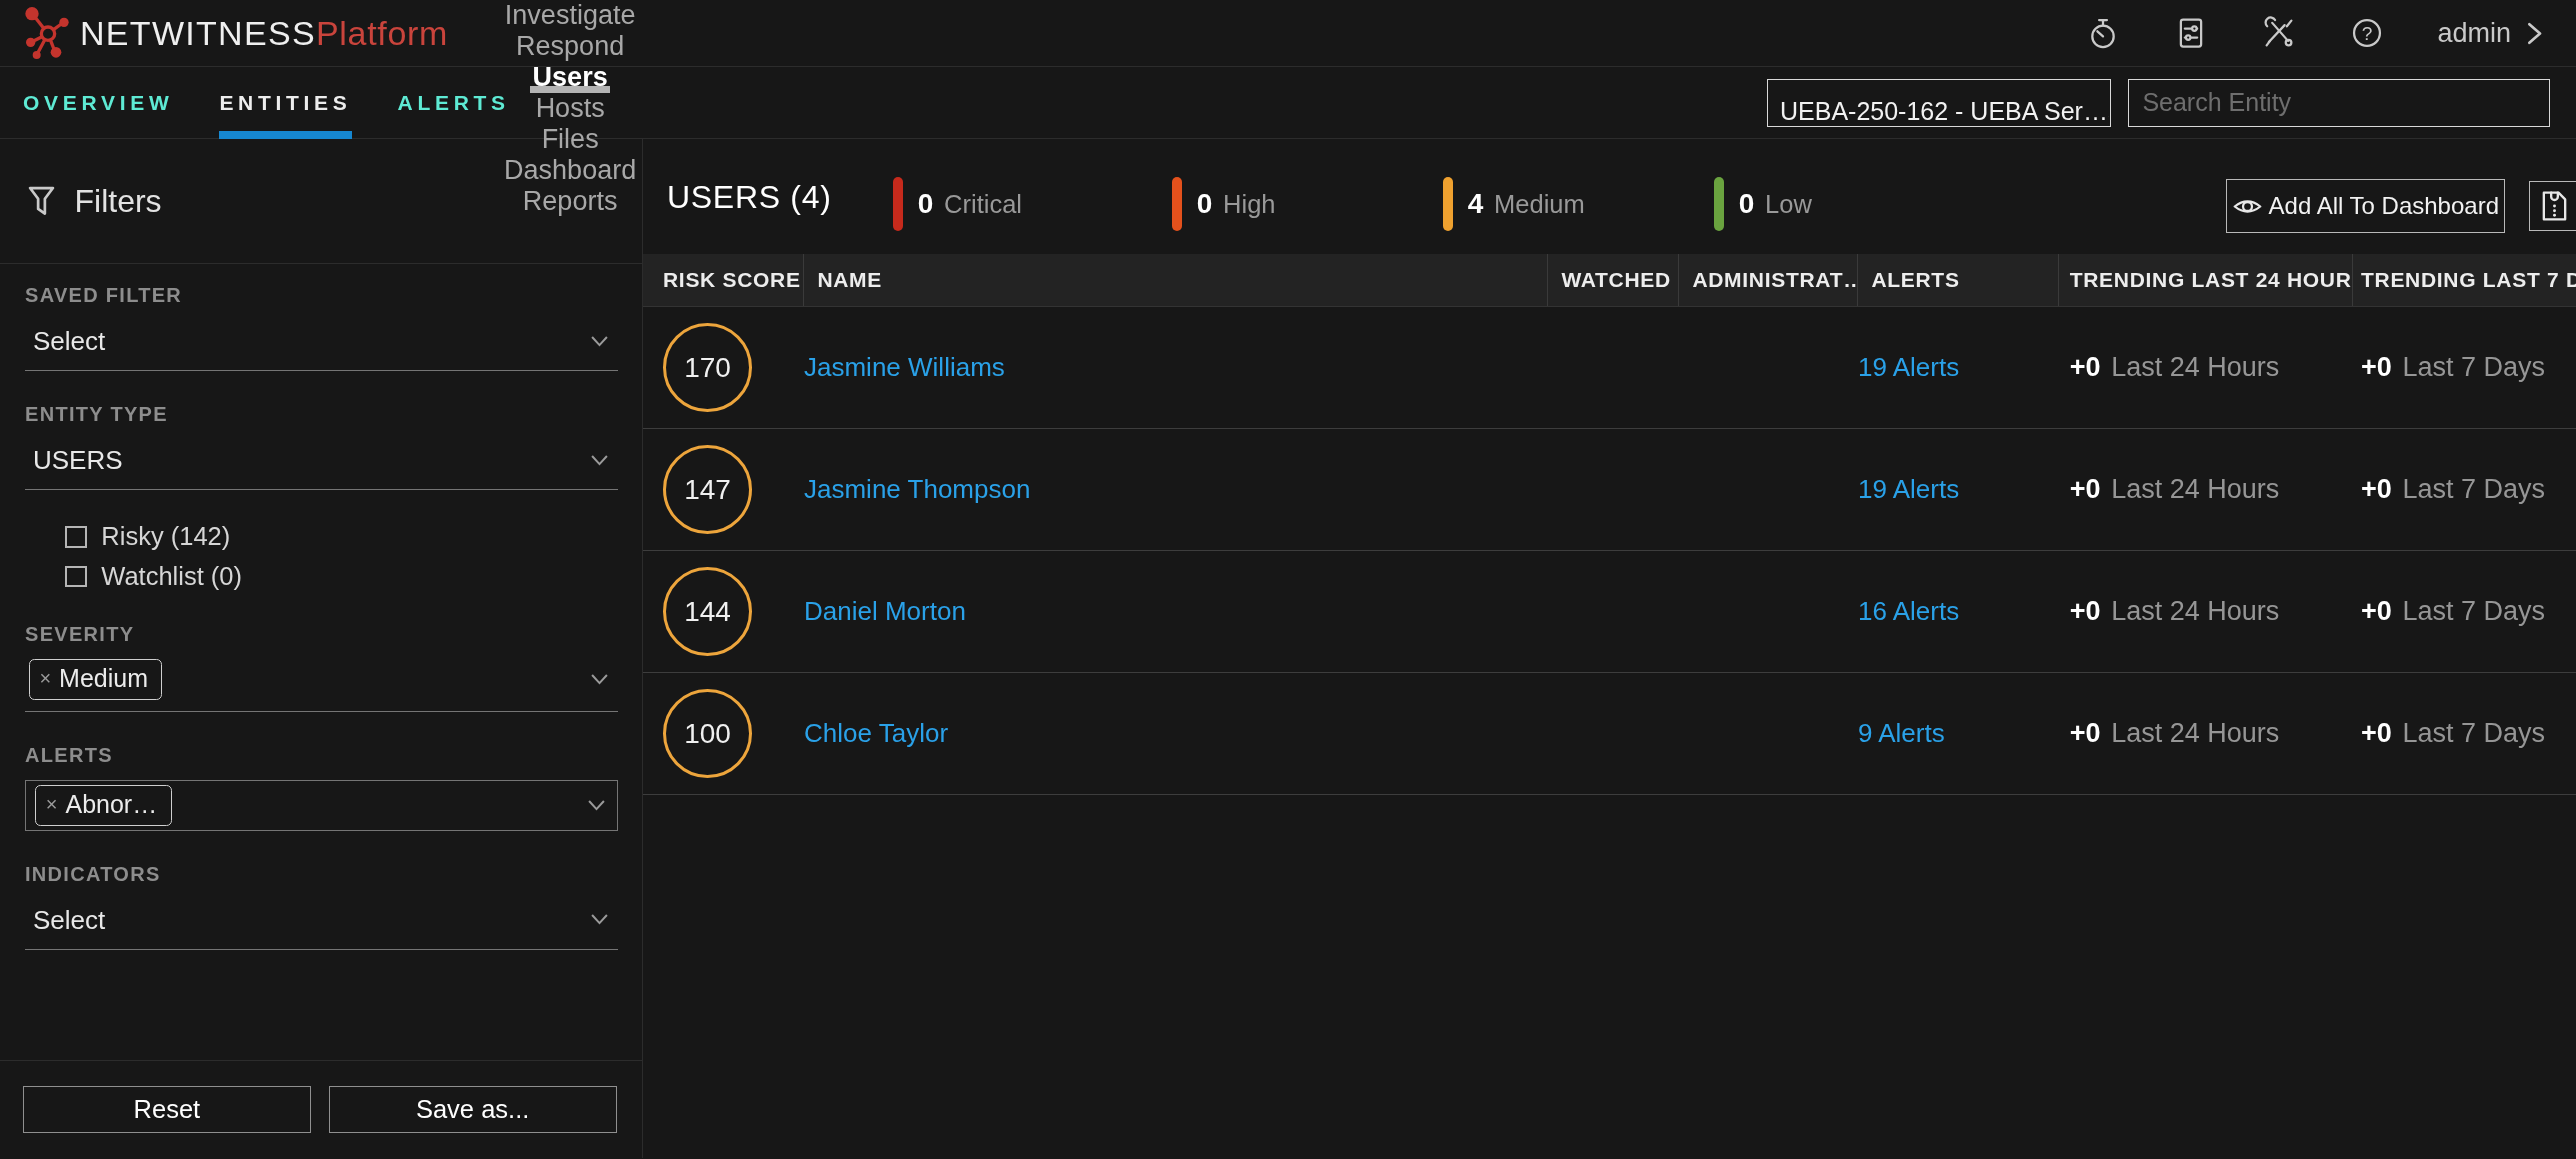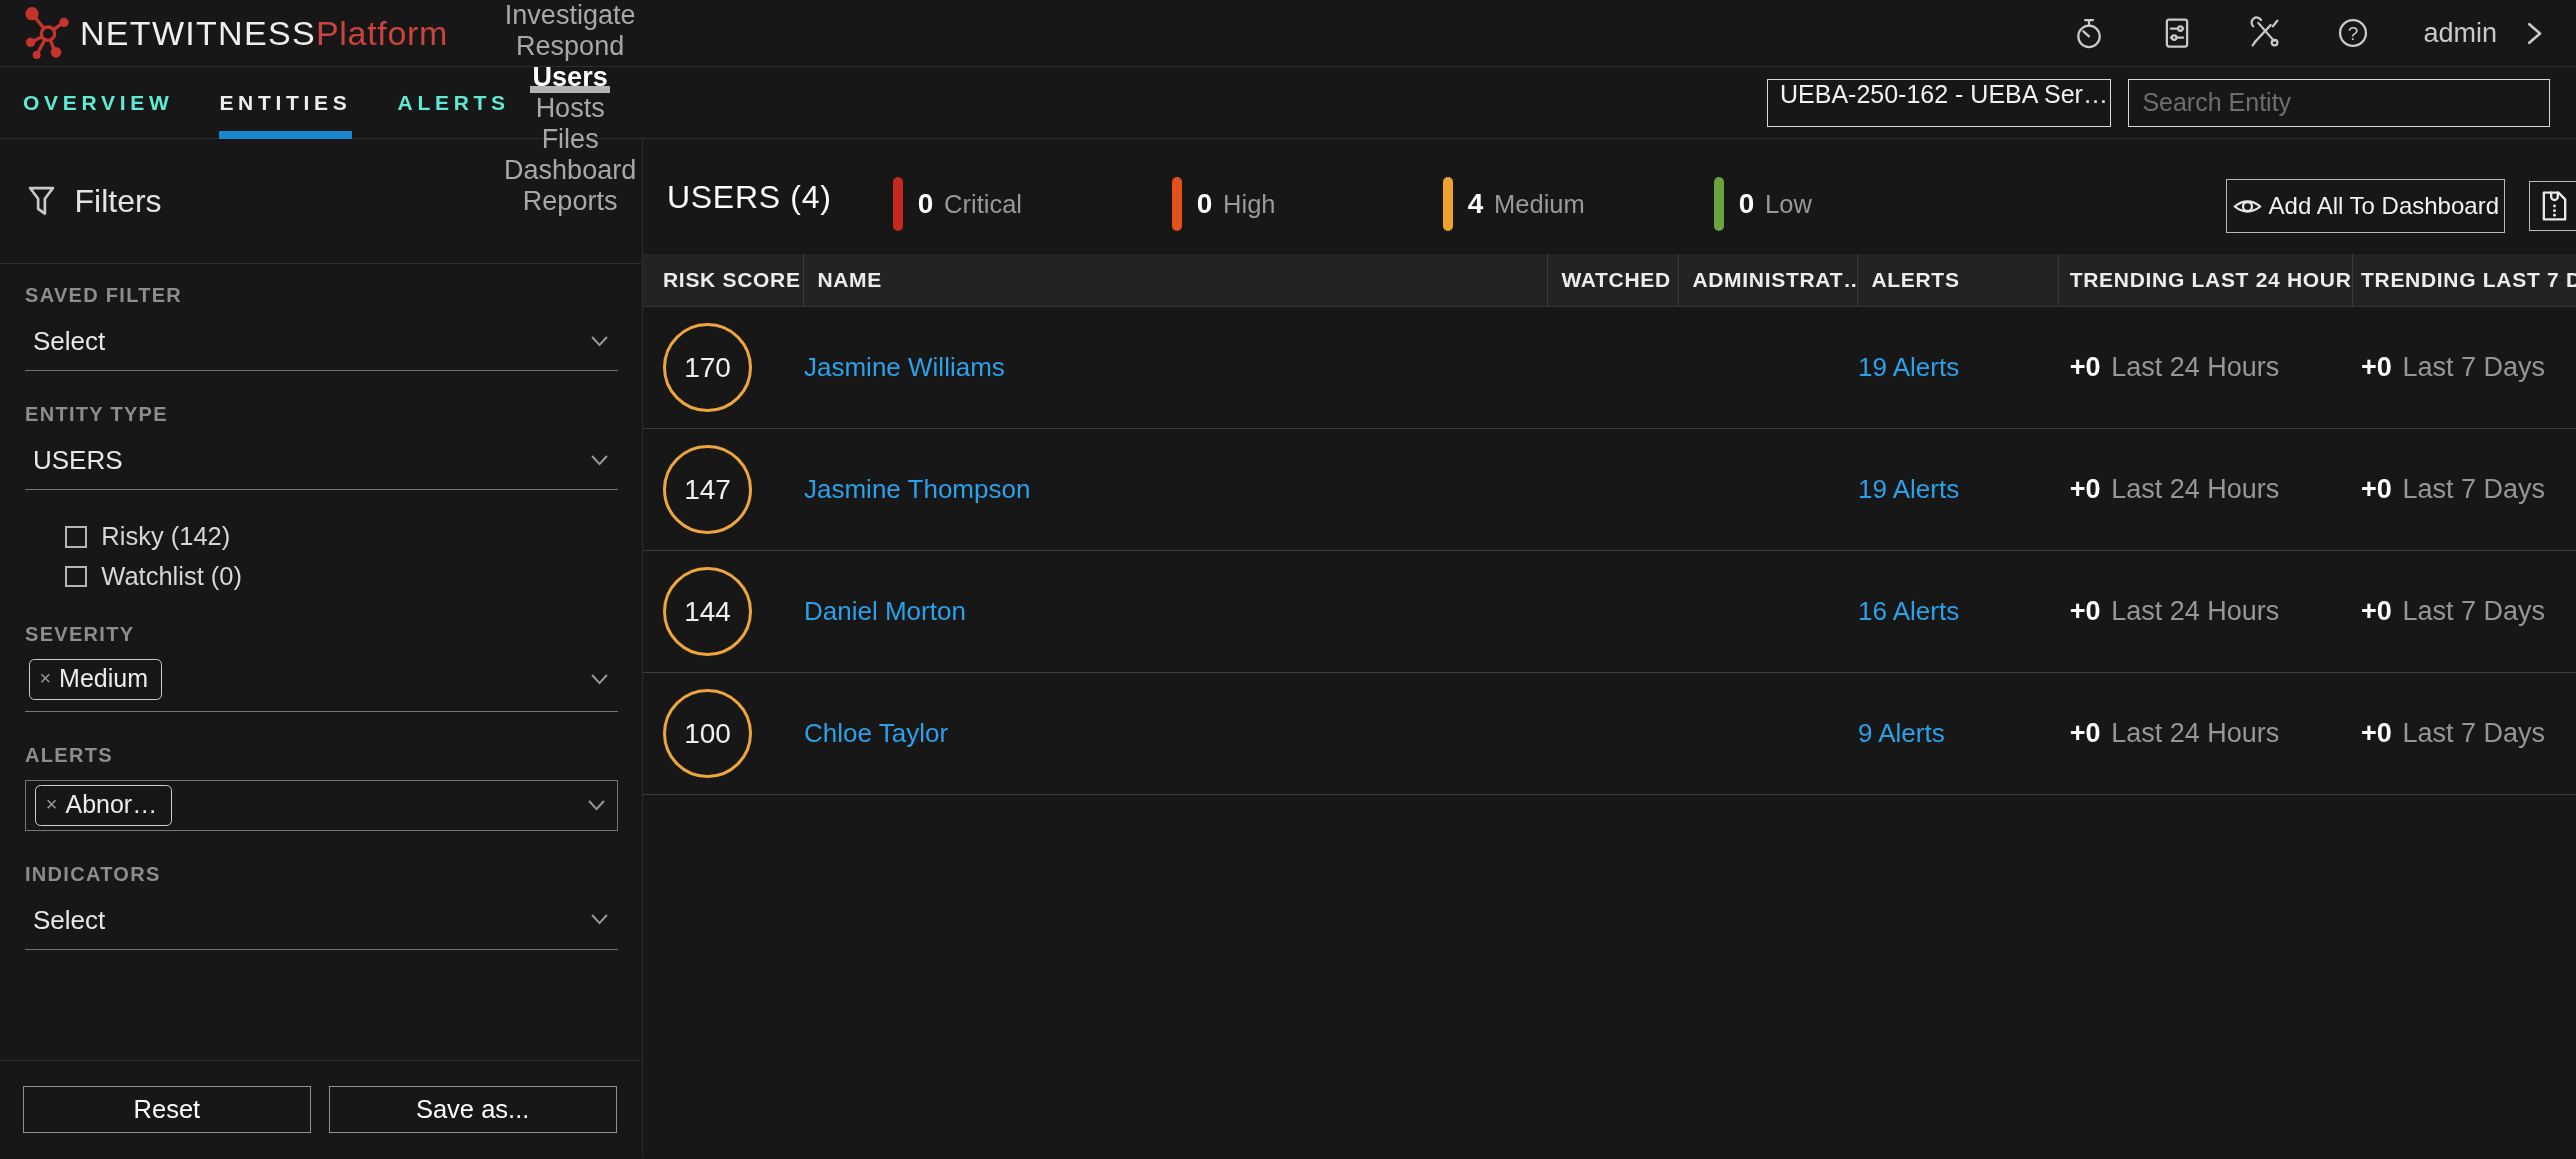--- a/index.html
+++ b/index.html
@@ -15,31 +15,31 @@
   .logo svg { width:48px; height:52px; margin-right:8px; }
   .logo-name { font-size:34px; color:#efefef; letter-spacing:1.3px; }
   .logo-suffix { font-size:34px; color:#c9443c; letter-spacing:0.7px; }
   .nav-items { display:flex; height:100%; align-items:center;flex-direction:column; }
   .nav-item { position:relative; height:100%; display:flex; align-items:center; font-size:27px; color:#a8a8a8; margin-right:56px; cursor:pointer; }
   .nav-item.active { color:#ffffff; font-weight:bold; }
   .nav-underline { position:absolute; bottom:0; left:-2.7px; right:-2.7px; height:6.7px; background:#b3b3b3; }
   .top-right { margin-left:auto; display:flex; align-items:center; gap:52px; }
   .icon-btn { display:flex; align-items:center; cursor:pointer; }
   .icon-btn svg { width:36px; height:36px; }
-  .admin { display:flex; align-items:center; gap:27px; cursor:pointer; }
+  .admin { display:flex; align-items:center; gap:13px; cursor:pointer; }
   .admin-label { font-size:27px; color:#c9c9c9; }
   .admin svg { width:20px; height:27px; }
 
   
   .sub-nav { display:flex; align-items:center; height:72px; border-bottom:1.3px solid #2c2c2c; padding-left:23px; background:#171717; }
   .tab { position:relative; height:72px; display:flex; align-items:center; font-size:21px; letter-spacing:4.7px; color:#5eead4; margin-right:46px; cursor:pointer; font-weight:bold; }
   .tab.active { color:#ededed; }
   .tab-underline { position:absolute; bottom:0; left:0; right:0; height:8px; background:#1687d0; }
   .subnav-right { margin-left:auto; display:flex; align-items:center; margin-right:26px; gap:17px; }
-  .service-select { width:344px; height:48px; border:1.3px solid #d9d9d9; display:flex; align-items:flex-start; justify-content:space-between; padding:0 1px 0 12px; cursor:pointer; background:#171717; }
+  .service-select { width:344px; height:48px; border:1.3px solid #d9d9d9; display:flex; align-items:flex-end; justify-content:space-between; padding:0 1px 0 12px; cursor:pointer; background:#171717; }
   .service-select .val { font-size:25px; color:#f2f2f2; white-space:nowrap; }
   .chev { width:23px; height:17.5px; }
   .search-box input { width:422px; height:48px; background:transparent; border:1.3px solid #d9d9d9; font-size:25px; color:#eee; padding-left:13.4px; font-family:"Liberation Sans", sans-serif; outline:none; }
   .search-box input::placeholder { color:#6e6e6e; }
 
   
   .content { display:flex; height:1019px; }
   .sidebar { width:643px; min-width:643px; border-right:1.3px solid #2c2c2c; position:relative; }
   .sb-head { height:125px; border-bottom:1.3px solid #2c2c2c; display:flex; align-items:center; padding-left:26px; }
   .sb-head svg { width:31px; height:35px; margin-right:17.5px; }

